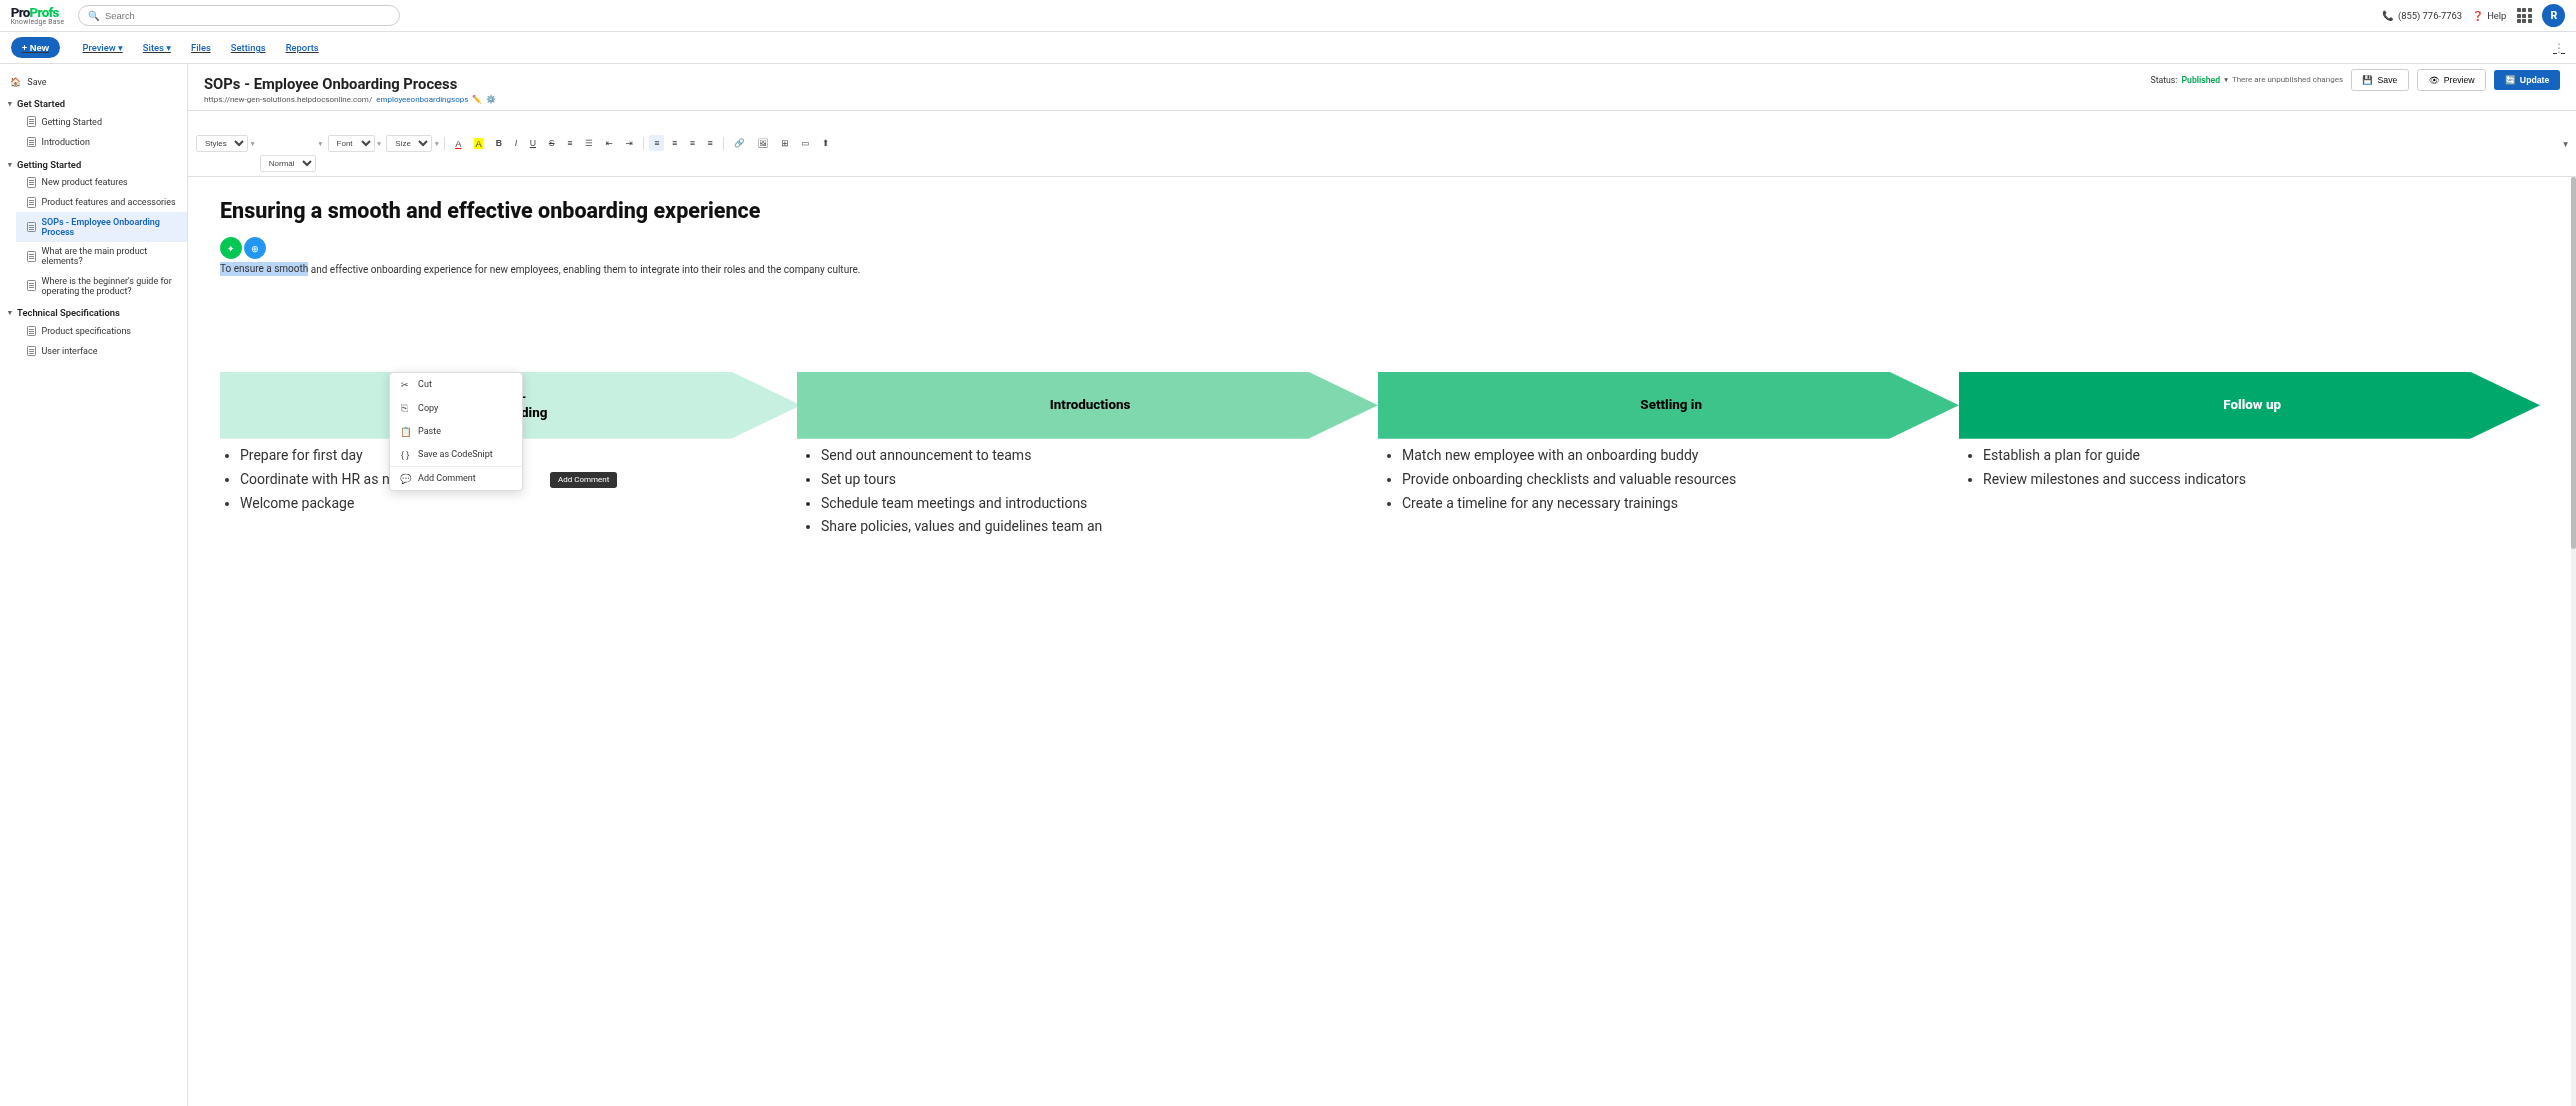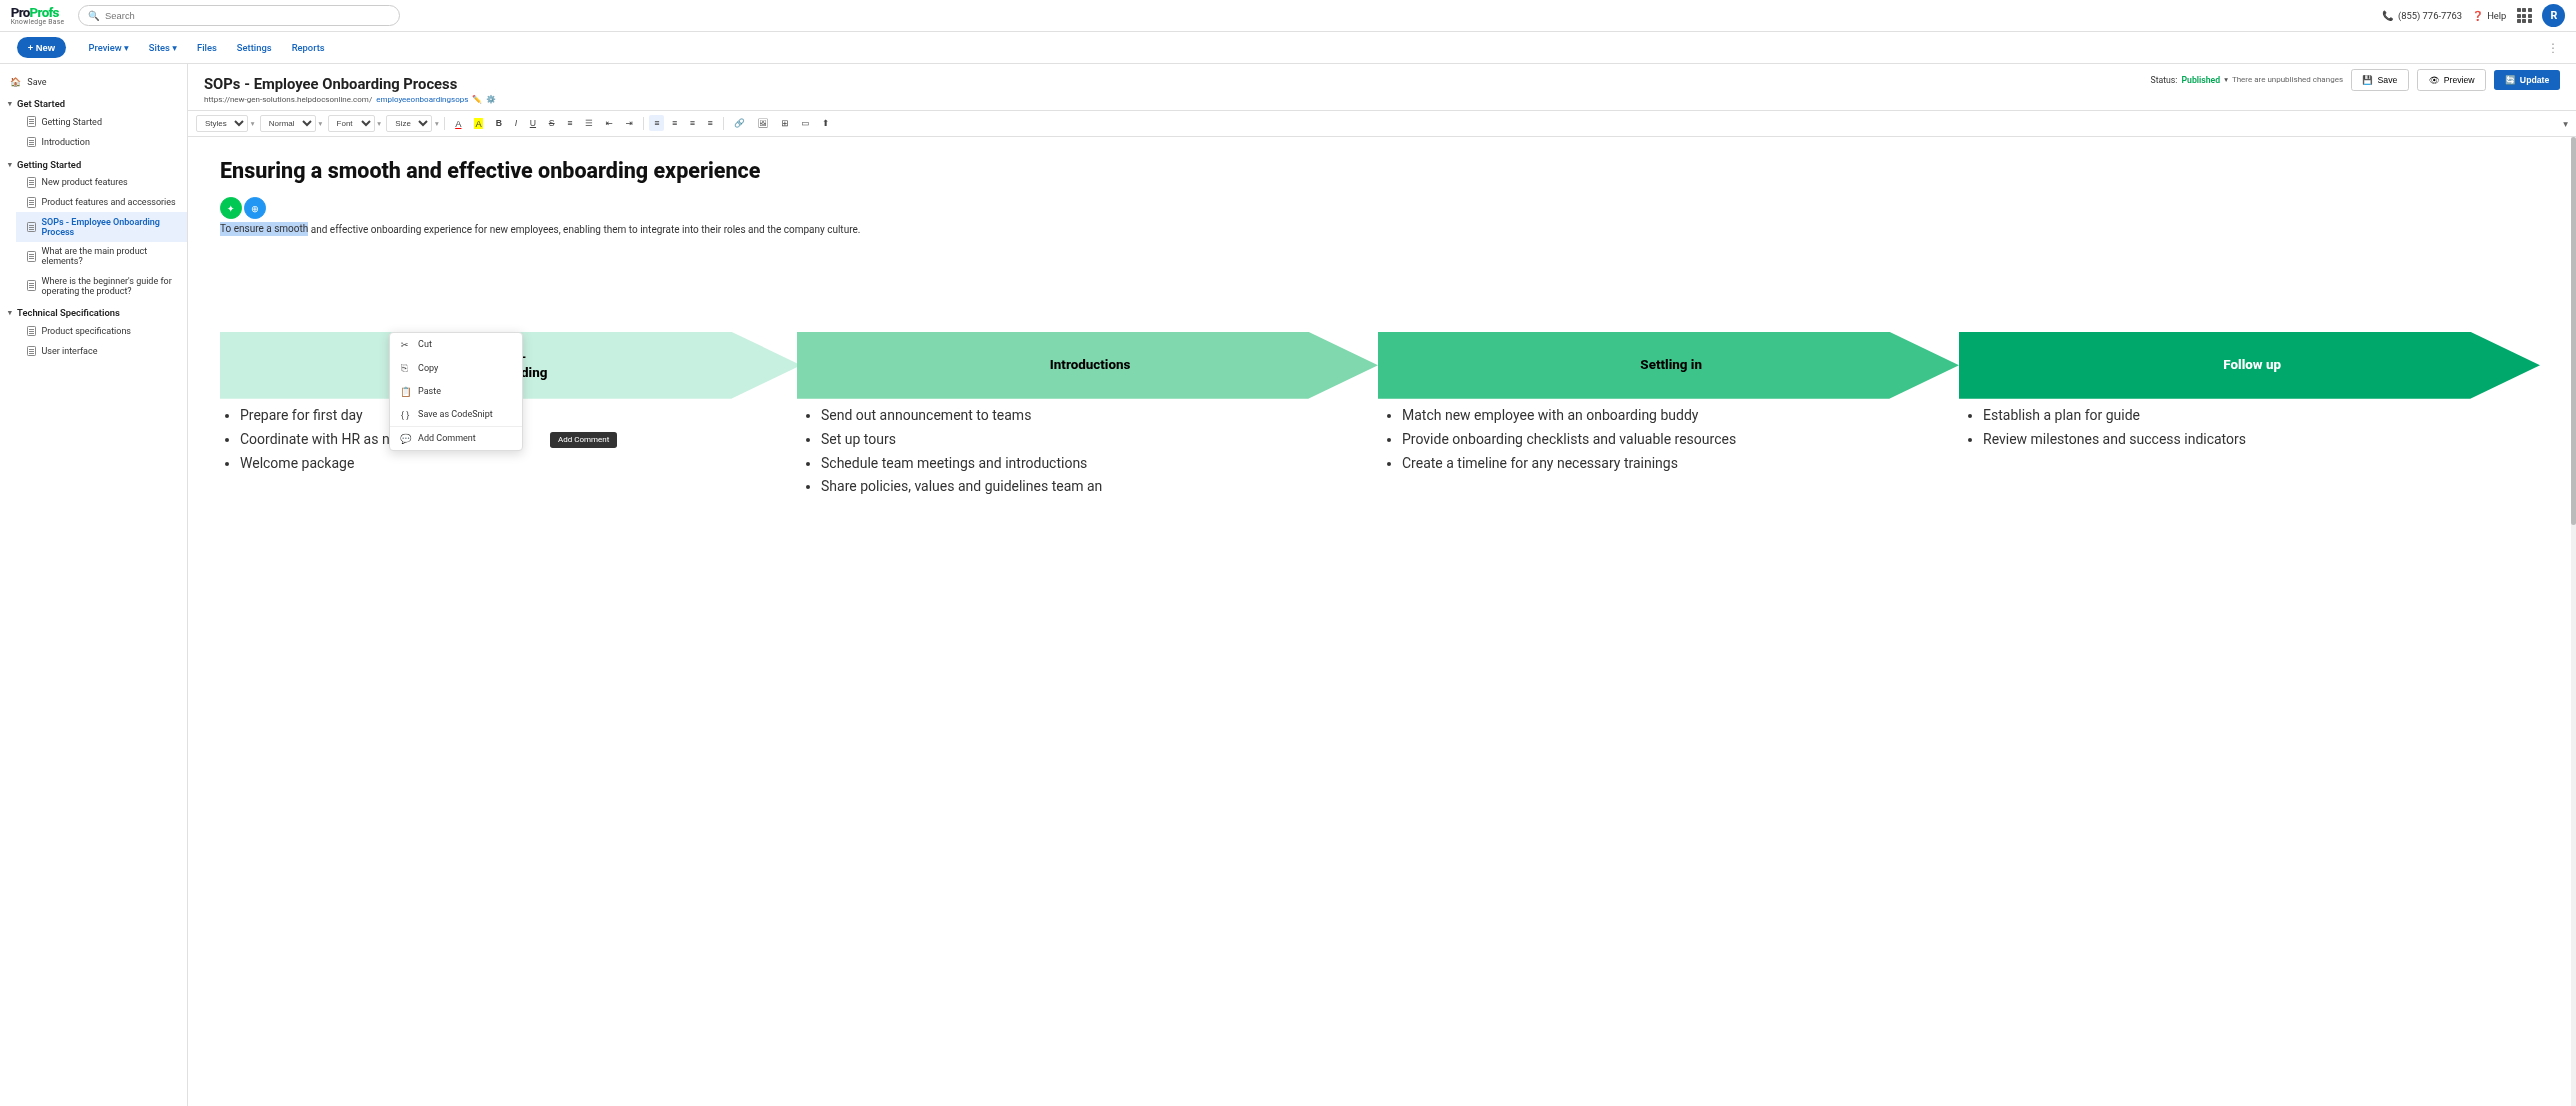--- a/index.html
+++ b/index.html
@@ -24,21 +24,21 @@
     .search-box input { border: none; outline: none; font-size: 9.4px; color: #333; width: 100%; background: transparent; }
     .search-icon-svg { color: #999; font-size: 9.4px; }
     .topbar-right { margin-left: auto; display: flex; align-items: center; gap: 10.7px; }
     .phone-info { display: flex; align-items: center; gap: 4px; font-size: 9.4px; color: #333; }
     .help-link { display: flex; align-items: center; gap: 2.7px; font-size: 9.4px; color: #333; cursor: pointer; }
     .grid-icon { display: grid; grid-template-columns: repeat(3,4px); gap: 1.3px; }
     .grid-dot { width: 4px; height: 4px; background: #555; border-radius: 0.7px; }
     .avatar { width: 23px; height: 23px; border-radius: 50%; background: #1565c0; color: #fff; display: flex; align-items: center; justify-content: center; font-weight: 700; font-size: 10.7px; }
 
     
-    .nav-bar { display: flex; align-items: center; height: 32px; border-bottom: 0.7px solid #e0e0e0; padding: 0 17px; gap: 2.7px; background: #fff; flex-shrink: 0; }
+    .nav-bar { display: flex; align-items: center; height: 32px; border-bottom: 0.7px solid #e0e0e0; padding: 0 11px; gap: 2.7px; background: #fff; flex-shrink: 0; text-decoration: underline; }
     .new-btn { background: #1565c0; color: #fff; border: none; border-radius: 13.4px; padding: 4.7px 10.7px; font-size: 9.4px; font-weight: 600; cursor: pointer; display: flex; align-items: center; gap: 2.7px; }
     .nav-links { display: flex; align-items: center; gap: 1.3px; margin-left: 10.7px; }
     .nav-link { padding: 5.4px 9.4px; color: #1565c0; font-size: 9.4px; cursor: pointer; display: flex; align-items: center; gap: 2.7px; font-weight: 500; }
     .nav-separator { margin-left: auto; color: #999; font-size: 12px; cursor: pointer; }
 
     
     .sidebar-item { padding: 4.7px 10.7px; cursor: pointer; display: flex; align-items: center; gap: 5.4px; font-size: 9px; color: #333; }
     .sidebar-item.active { background: #e8f0fe; color: #1565c0; font-weight: 600; }
     .sidebar-item.section-header { font-weight: 600; color: #222; font-size: 9.4px; padding: 6.7px 8px 2.7px; }
     .sidebar-item.section-header.collapsible { cursor: pointer; }
@@ -262,21 +262,21 @@
           </div>
         </div>
       </div>
 
       <div class="toolbar">
         <select class="toolbar-select">
           <option>Styles</option>
         </select>
         <span style="font-size:7.4px; color:#999;">▾</span>
 
-        <select class="toolbar-select" style="margin-left:2.7px;">
+        <select class="toolbar-select" style="margin-left:2.7px;margin-top:40px;">
           <option>Normal</option>
         </select>
         <span style="font-size:7.4px; color:#999;">▾</span>
 
         <select class="toolbar-select" style="margin-left:2.7px;">
           <option>Font</option>
         </select>
         <span style="font-size:7.4px; color:#999;">▾</span>
 
         <select class="toolbar-select" style="margin-left:2.7px;">

